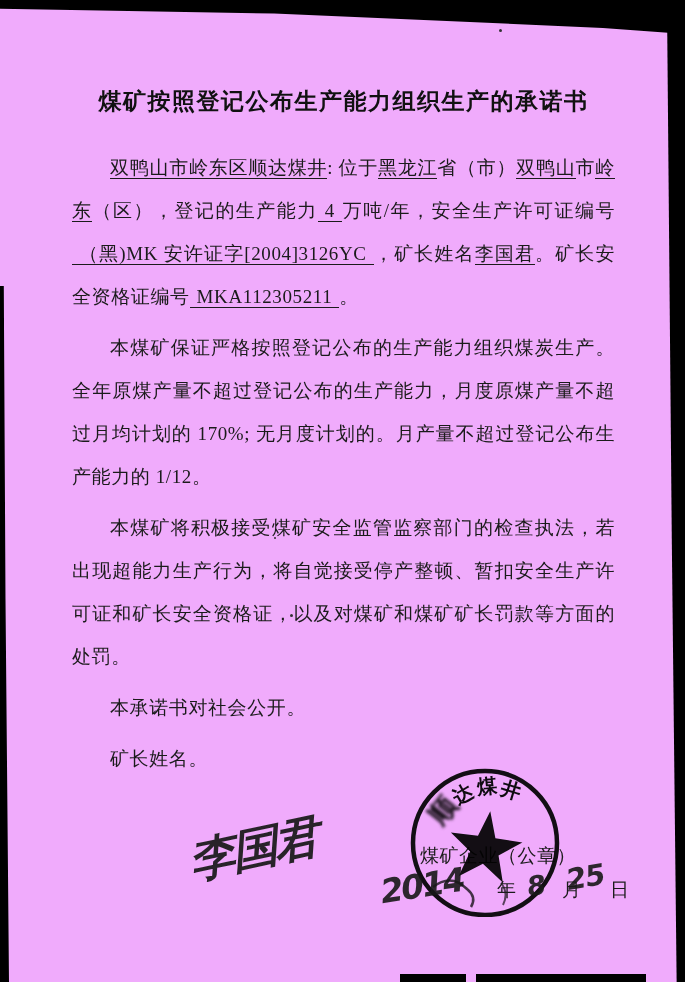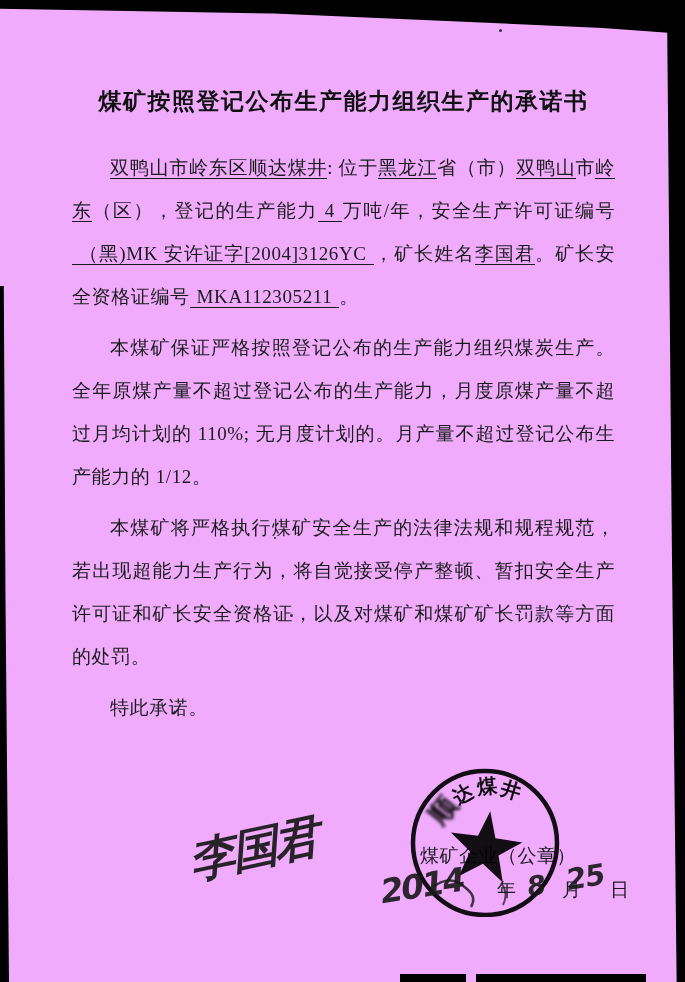--- a/index.html
+++ b/index.html
@@ -71,23 +71,24 @@
   <div class="edge-bottom abs"></div>
   <div class="speck" style="left:499px;top:29px;width:3px;height:3px;"></div>
   <div class="speck" style="left:290px;top:614px;width:3px;height:3px;"></div>
   <div class="speck" style="left:274px;top:537px;width:2px;height:2px;"></div>
 
   <div class="content">
     <h1 class="doc-title">煤矿按照登记公布生产能力组织生产的承诺书</h1>
 
     <p class="para"><span class="seg u">双鸭山市岭东区顺达煤井</span><span class="seg">: 位于</span><span class="seg u">黑龙江</span><span class="seg">省（市）</span><span class="seg u">双鸭山</span><span class="seg">市</span><span class="seg u">岭东</span><span class="seg">（区），登记的生产能力</span><span class="seg u pad">4</span><span class="seg">万吨/年，安全生产许可证编号</span><span class="seg u pad">（黑)MK 安许证字[2004]3126YC</span><span class="seg">，矿长姓名</span><span class="seg u">李国君</span><span class="seg">。矿长安全资格证编号</span><span class="seg u pad">MKA112305211</span><span class="seg">。</span></p>
 
-    <p class="para">本煤矿保证严格按照登记公布的生产能力组织煤炭生产。全年原煤产量不超过登记公布的生产能力，月度原煤产量不超过月均计划的 110%; 无月度计划的。月产量不超过登记公布生产能力的 1/12。</p>
-    <p class="para">本煤矿将严格执行煤矿安全生产的法律法规和规程规范，若出现超能力生产行为，将自觉接受停产整顿、暂扣安全生产许可证和矿长安全资格证，以及对煤矿和煤矿矿长罚款等方面的处罚。</p>
-    <p class="para">特此承诺。</p>
+    <p class="para">本煤矿保证严格按照登记公布的生产能力组织煤炭生产。全年原煤产量不超过登记公布的生产能力，月度原煤产量不超过月均计划的 170%; 无月度计划的。月产量不超过登记公布生产能力的 1/12。</p>
+    <p class="para">本煤矿将积极接受煤矿安全监管监察部门的检查执法，若出现超能力生产行为，将自觉接受停产整顿、暂扣安全生产许可证和矿长安全资格证，以及对煤矿和煤矿矿长罚款等方面的处罚。</p>
+    <p class="para">本承诺书对社会公开。</p>
+    <p class="para">矿长姓名。</p>
   </div>
 
   <div class="abs hw hw-sign">李国君</div>
 
   <div class="abs seal-label">煤矿企业（公章）</div>
 
   <div class="abs seal">
     <svg width="160" height="152" viewBox="0 0 160 152">
       <circle cx="80" cy="78" r="72" fill="none" stroke="#151515" stroke-width="4.5"></circle>
       <circle cx="80" cy="78" r="72" fill="none" stroke="#151515" stroke-width="2" opacity="0.35" transform="rotate(3 80 78)"></circle>

